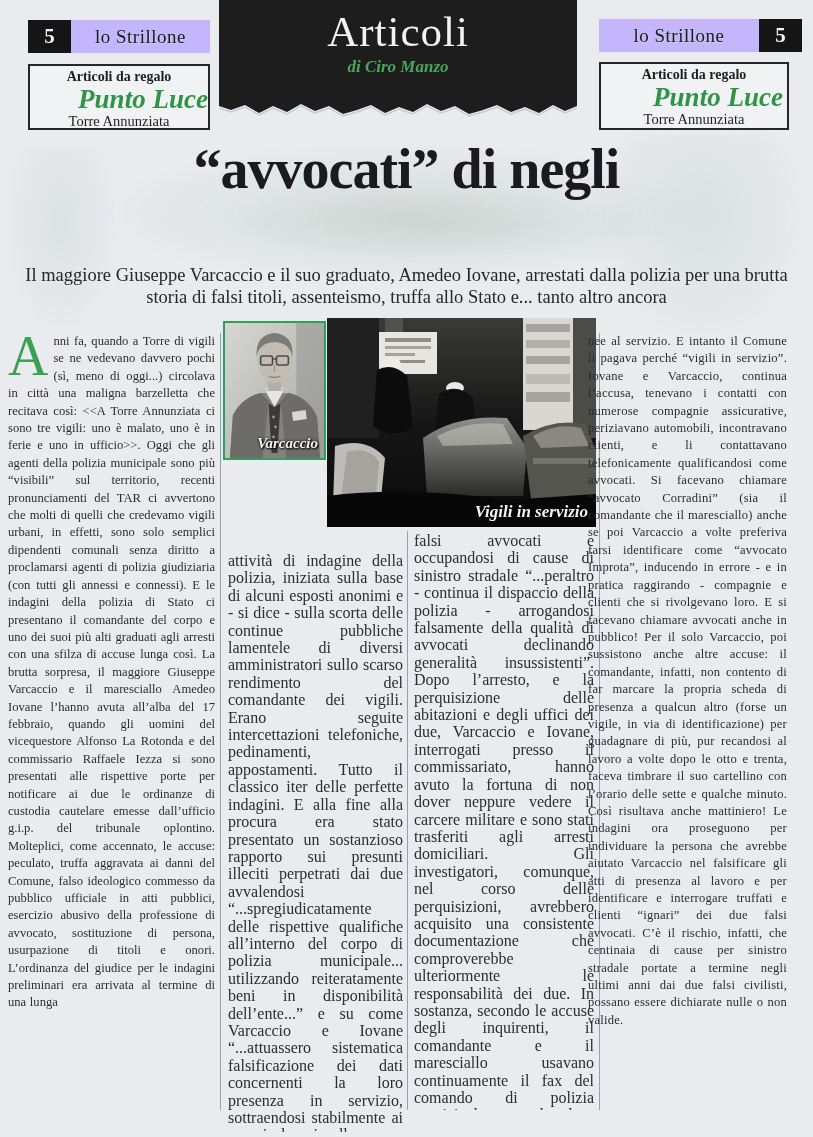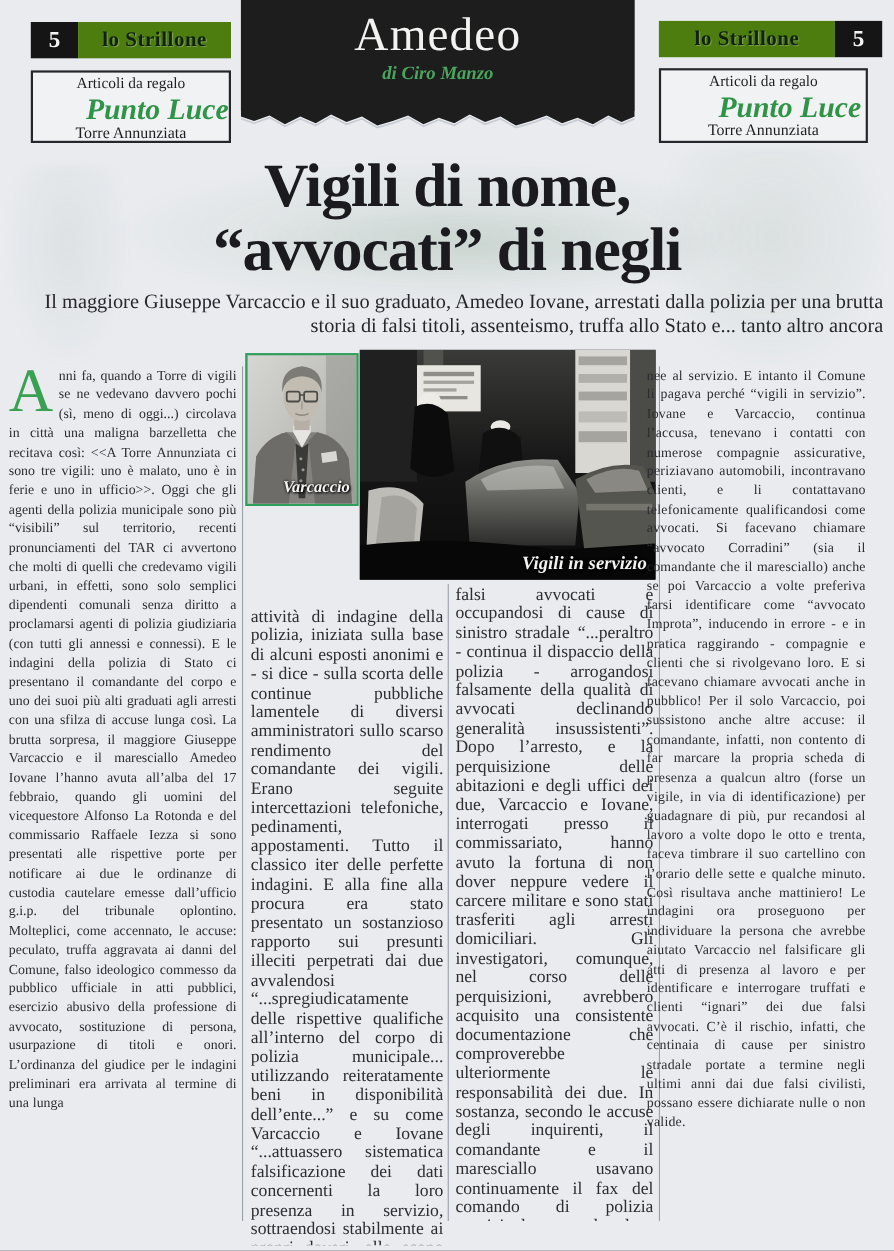--- a/index.html
+++ b/index.html
@@ -22,54 +22,54 @@
   
   .mast { position:absolute; display:flex; height:33px; }
   .mast-left  { left:28px;  top:20px; width:182px; }
   .mast-right { left:599px; top:19px; width:203px; }
   .pagenum {
     width:43px; background:#151515; color:#f4f4f4;
     font-weight:bold; font-size:21px;
     display:flex; align-items:center; justify-content:center;
   }
   .greenbar {
-    flex:1; background:#4d7c0f; color:#10210f;
-    font-weight:bold; font-size:19px; letter-spacing:.5px;
+    flex:1; background:#c4b5fd; color:#10210f;
+    font-weight:normal; font-size:19px; letter-spacing:.5px;
     display:flex; align-items:center; justify-content:center;
     text-shadow:1px 1px 0 rgba(255,255,255,.25);
   }
 
   
   .ad-box {
     position:absolute; border:2px solid #26262a; background:#f1f2f4;
     text-align:center; box-sizing:border-box; padding-top:3px;
   }
   .ad-left  { left:28px;  top:64px; width:182px; height:66px; }
   .ad-right { left:599px; top:62px; width:190px; height:68px; }
-  .ad-line1 { font-weight:normal; font-size:14px; color:#1d1d22; line-height:16px; }
+  .ad-line1 { font-weight:bold; font-size:14px; color:#1d1d22; line-height:16px; }
   .ad-line2 { font-weight:bold; font-style:italic; font-size:27px; color:#2f9447; line-height:28px;padding-left:48px; }
   .ad-line3 { font-weight:normal; font-size:14.5px; color:#1d1d22; line-height:16px; }
 
   
   .banner {
     position:absolute; left:219px; top:0; width:358px; height:101px;
     background:#1d1d1d; text-align:center;
   }
   .banner-title { color:#f2f2f0; font-size:43px; letter-spacing:1px; padding-top:10px; line-height:44px; }
   .banner-byline { color:#4ba55d; font-style:italic; font-weight:bold; font-size:17px; padding-top:3px; }
   .banner-tear { position:absolute; left:219px; top:101px; width:358px; height:16px; }
 
   
   .headline {
     position:absolute; left:0; width:813px; top:140px; text-align:center;
     font-weight:bold; font-size:56px; line-height:58px;
     letter-spacing:-1px; color:#1a1a1f;
   }
   .subhead {
-    position:absolute; left:10px; width:793px; top:264px; text-align:right;
+    position:absolute; left:10px; width:793px; top:264px; text-align:center;
     font-size:18.5px; line-height:22px; color:#26262b;
   }
 
   
   .photo { position:absolute; overflow:hidden; }
   .photo-portrait { left:223px; top:321px; width:103px; height:139px;
     border:2px solid #2ea05c; box-sizing:border-box; background:#b9b9b6; }
   .photo-street { left:327px; top:318px; width:269px; height:209px; background:#161616; }
   .photo svg { display:block; width:100%; height:100%; }
   .caption {
@@ -124,32 +124,31 @@
     <div class="ad-line3">Torre Annunziata</div>
   </div>
 
   <div class="ad-box ad-right">
     <div class="ad-line1">Articoli da regalo</div>
     <div class="ad-line2">Punto Luce</div>
     <div class="ad-line3">Torre Annunziata</div>
   </div>
 
   <div class="banner">
-    <div class="banner-title">Amedeo</div>
+    <div class="banner-title">Articoli</div>
     <div class="banner-byline">di Ciro Manzo</div>
   </div>
   <div class="banner-tear">
     <svg viewBox="0 0 358 16" preserveAspectRatio="none">
       <polygon fill="#1d1d1d" points="0,0 358,0 358,5 346,10 334,4 320,12 306,6 292,11 278,4 264,9 250,13 236,5 222,10 208,3 194,11 180,6 166,12 152,4 138,9 124,13 110,5 96,10 82,3 68,11 54,5 40,12 26,4 12,9 0,5"></polygon>
       <polyline fill="none" stroke="#c6cad1" stroke-width="1.4" points="358,7 346,12 334,6 320,14 306,8 292,13 278,6 264,11 250,15 236,7 222,12 208,5 194,13 180,8 166,14 152,6 138,11 124,15 110,7 96,12 82,5 68,13 54,7 40,14 26,6 12,11 0,7"></polyline>
     </svg>
   </div>
 
   <div class="headline">
-    <div>Vigili di nome,</div>
     <div>“avvocati” di negli</div>
   </div>
 
   <div class="subhead">Il maggiore Giuseppe Varcaccio e il suo graduato, Amedeo Iovane, arrestati dalla polizia per una brutta storia di falsi titoli, assenteismo, truffa allo Stato e... tanto altro ancora</div>
 
   <div class="photo photo-street">
     <svg viewBox="0 0 269 209" preserveAspectRatio="none">
       <defs>
         <linearGradient id="sbg" x1="0" y1="0" x2="0" y2="1">
           <stop offset="0" stop-color="#3a3a38"></stop>

